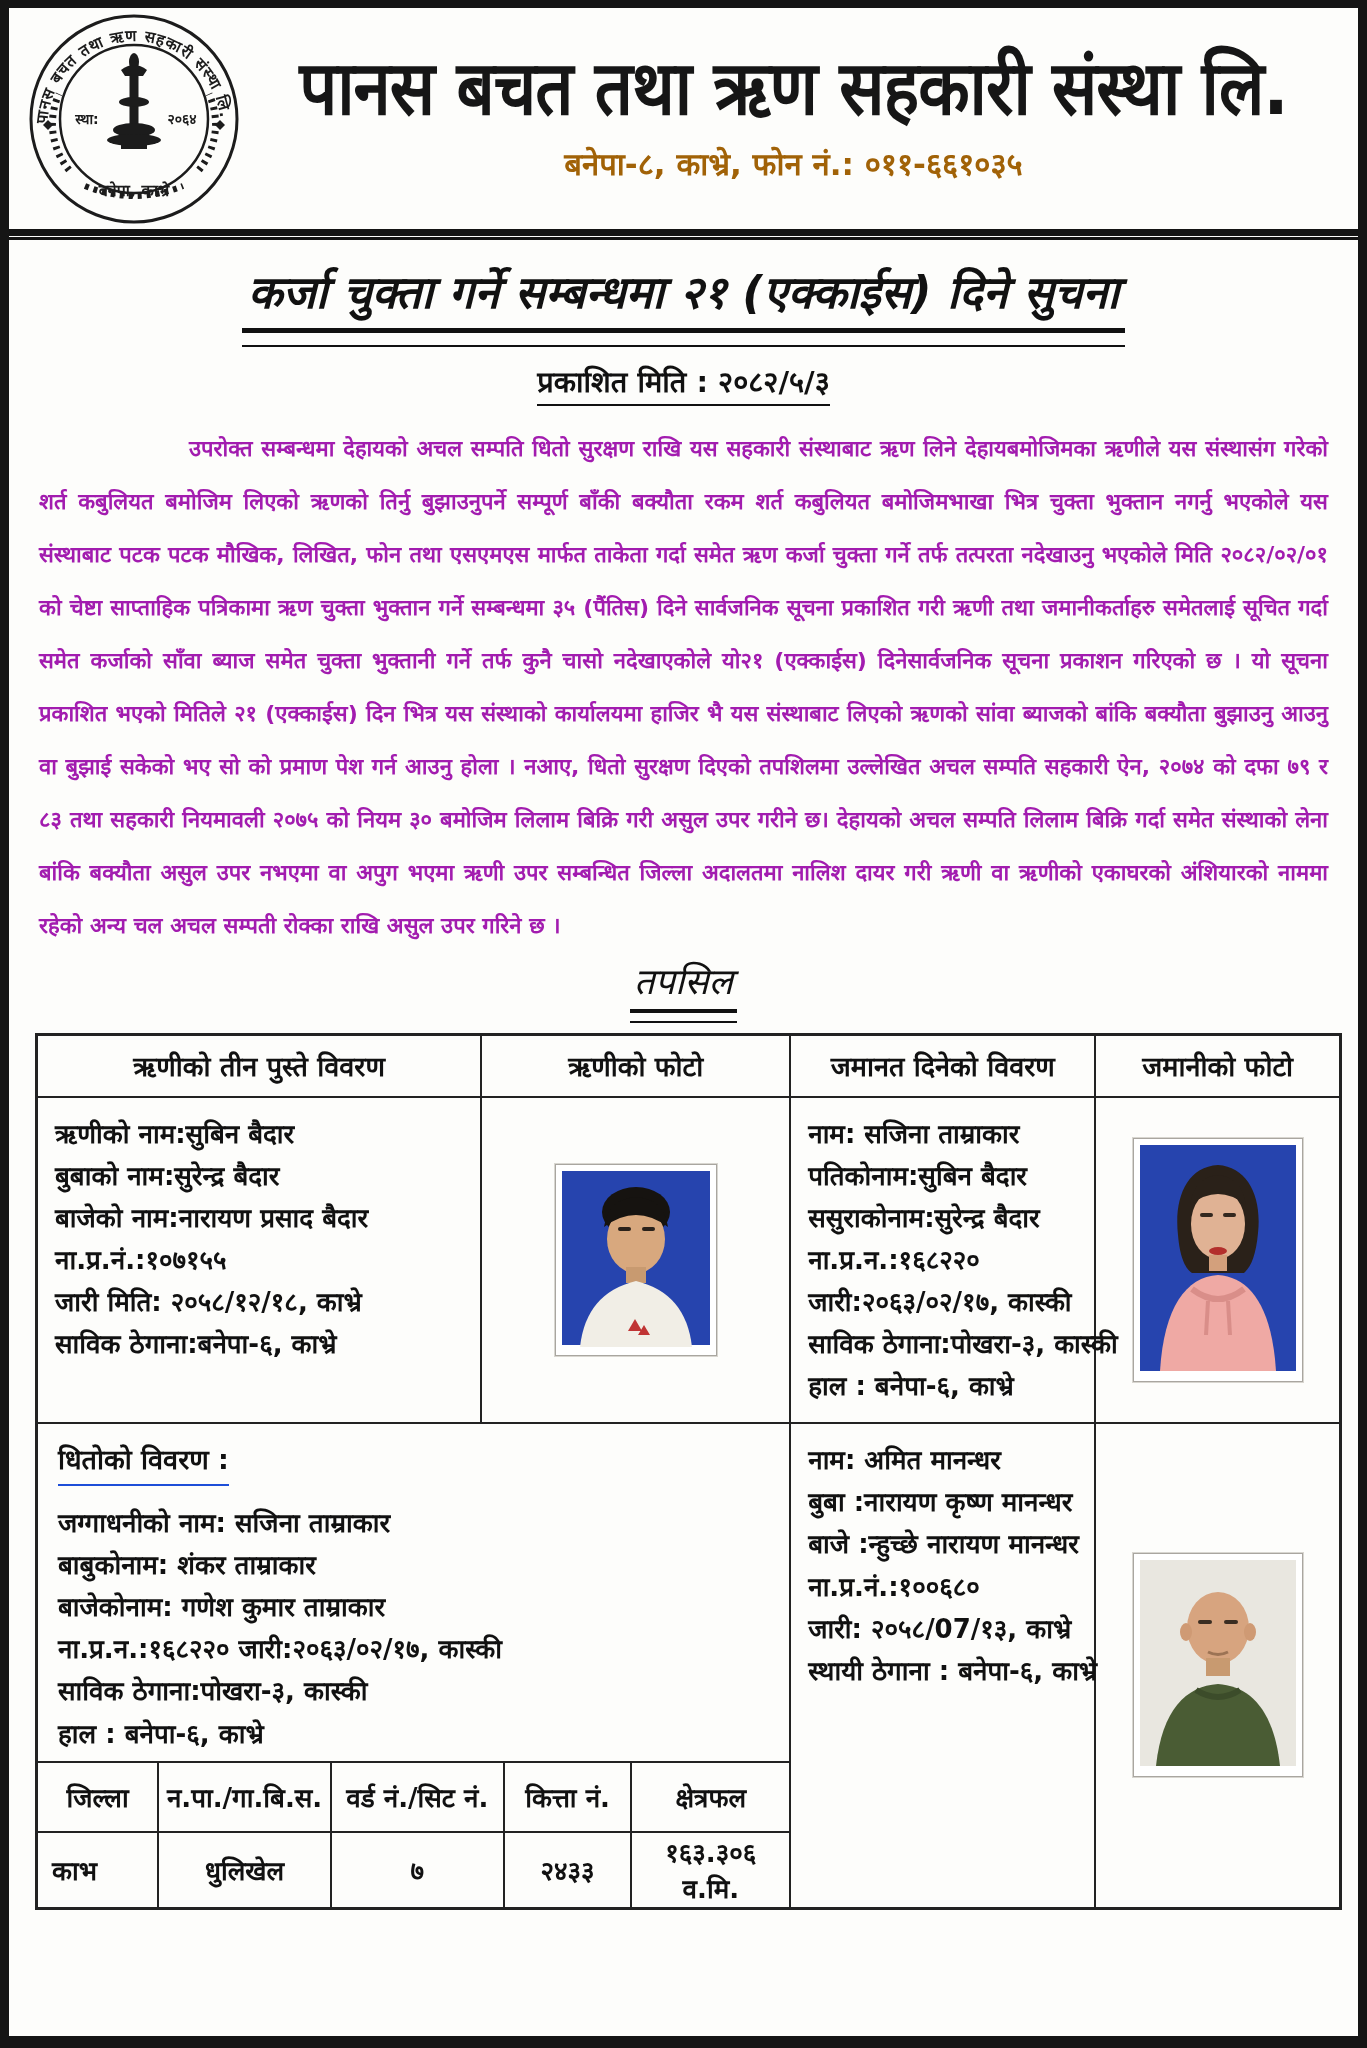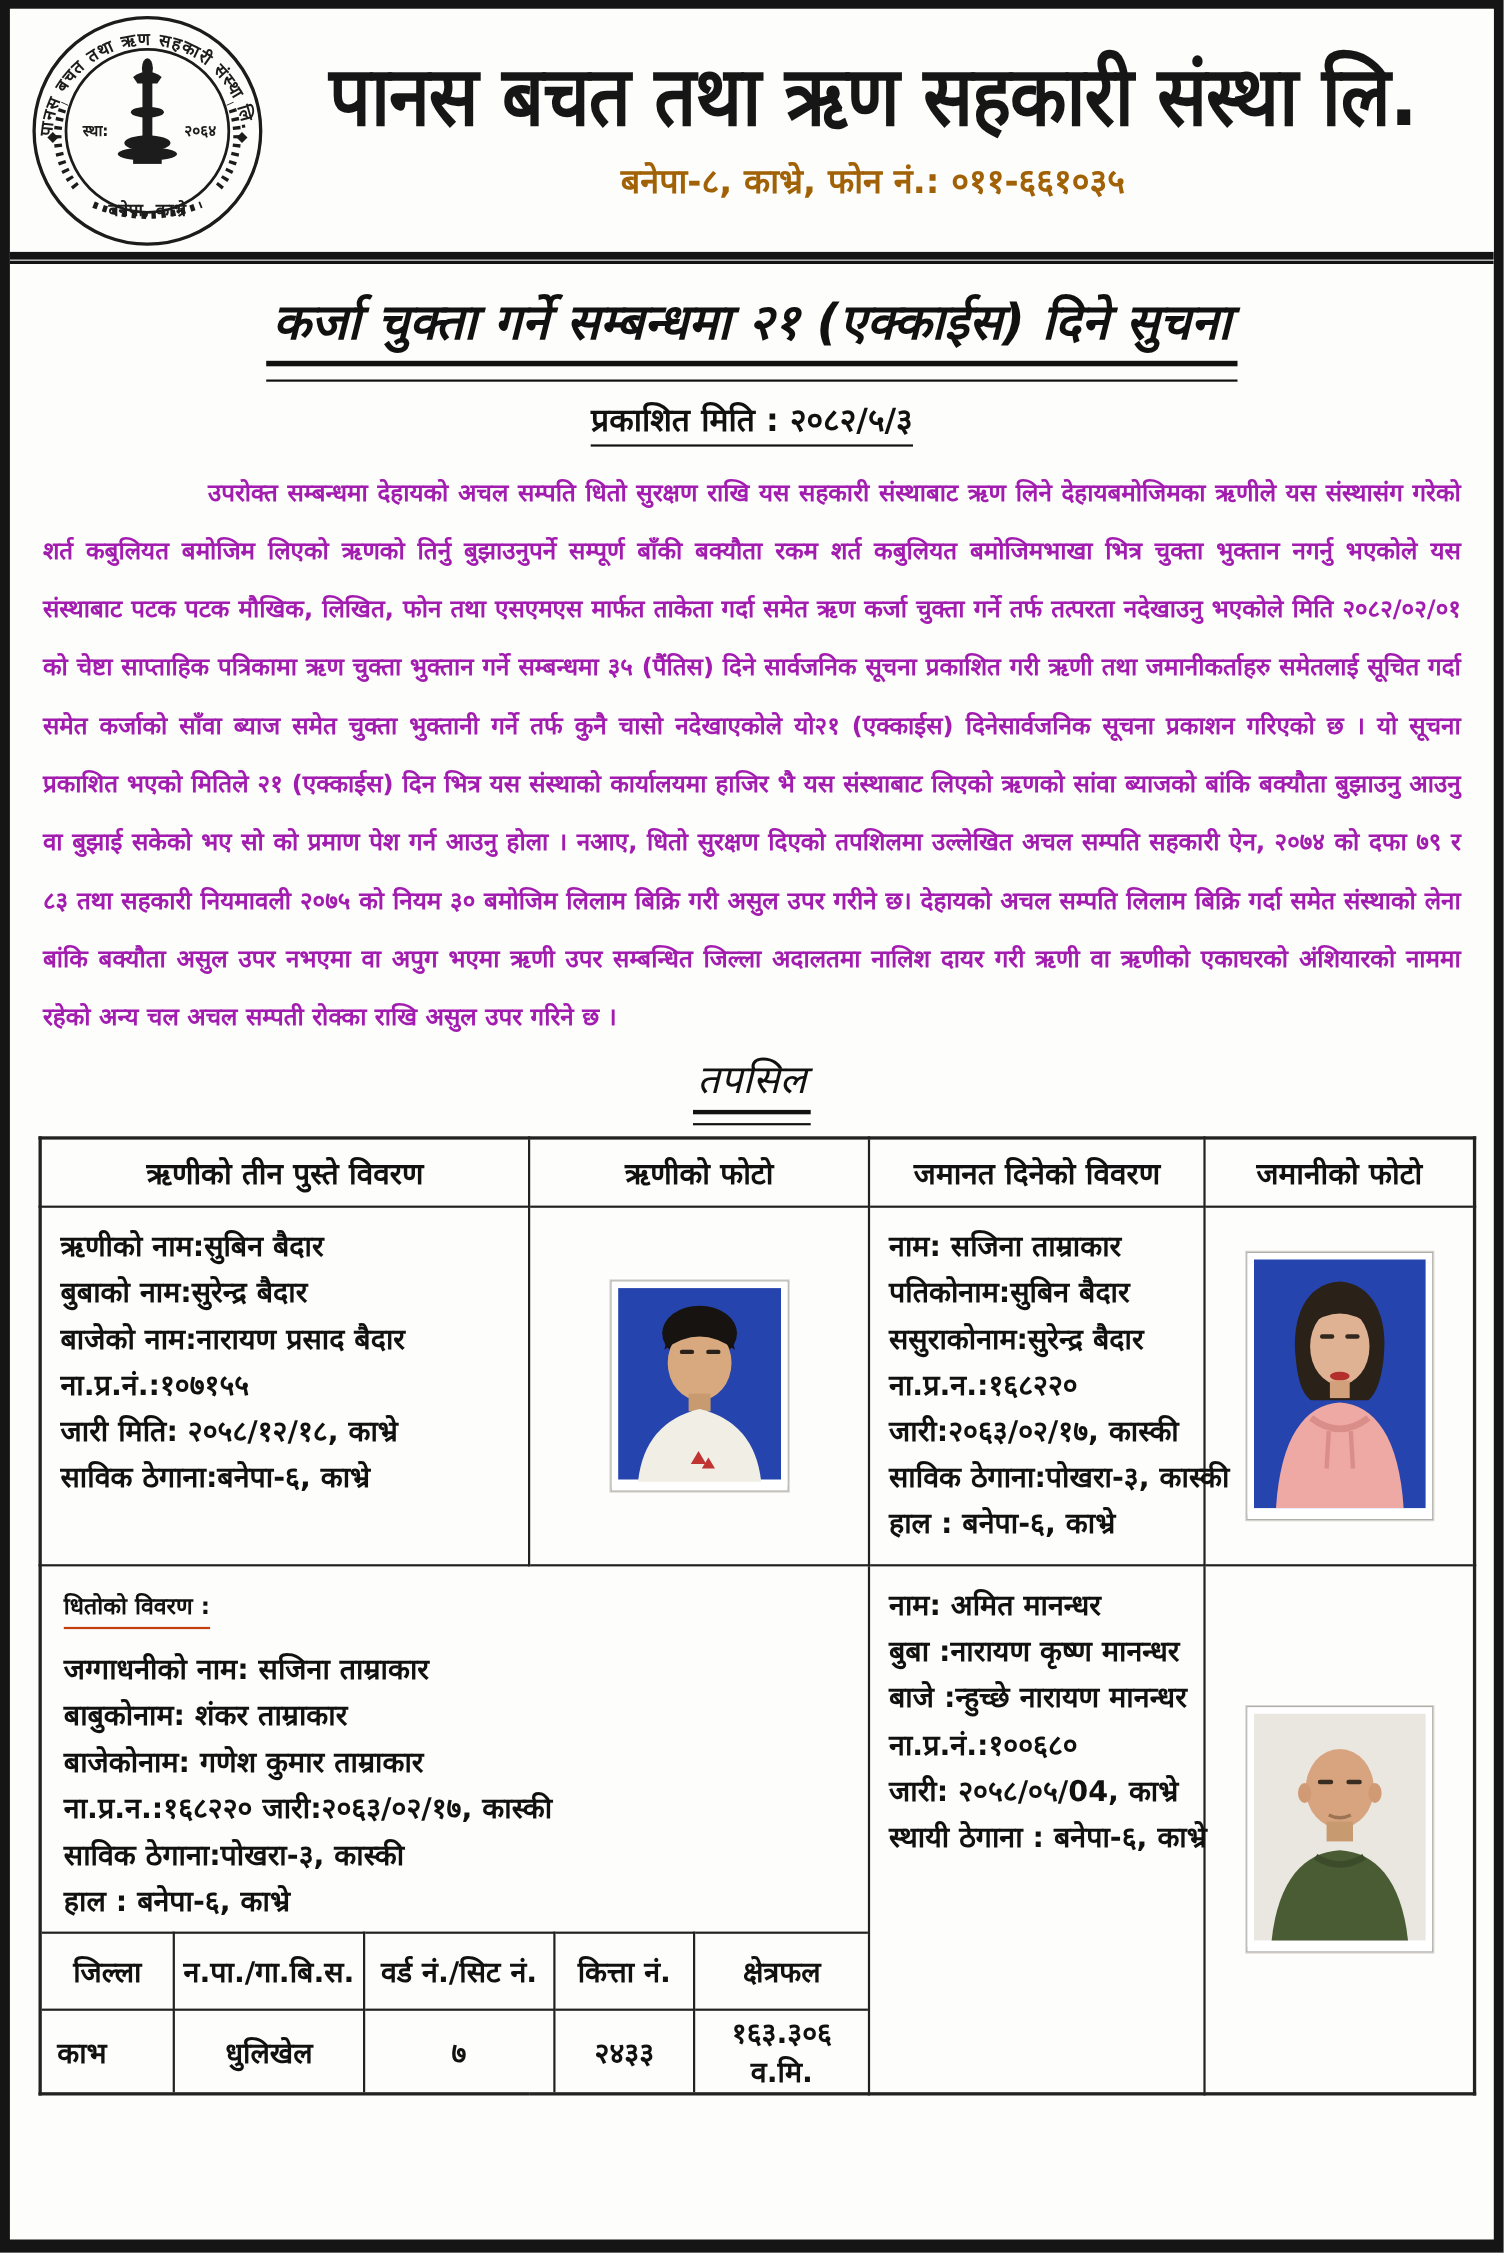--- a/index.html
+++ b/index.html
@@ -49,21 +49,21 @@
   .main-table th,.main-table td{border:2px solid #222;vertical-align:top;}
   .main-table th{height:62px;font-size:27px;font-weight:700;text-align:center;vertical-align:middle;padding:4px;}
   .cell-lines{padding:14px 16px;font-size:26px;font-weight:700;line-height:1.62;}
   .cell-lines div{white-space:nowrap;}
   .row1 td{height:282px;}
   .row2 td{height:362px;}
   .photo-cell{text-align:center;vertical-align:middle !important;padding:8px;}
   .merged-cell{padding:0 !important;}
   .merged-inner{display:flex;flex-direction:column;height:100%;}
   .collateral{padding:14px 20px 6px 20px;font-size:26px;font-weight:700;line-height:1.62;}
-  .collateral-heading{display:inline-block;border-bottom:2px solid #c2410c;padding-bottom:2px;margin-bottom:16px;font-size:21px;}
+  .collateral-heading{display:inline-block;border-bottom:2px solid #1d4ed8;padding-bottom:2px;margin-bottom:16px;font-size:27px;}
   
   .land-table{margin-top:auto;width:100%;border-collapse:collapse;}
   .land-table th,.land-table td{border:2px solid #222;font-weight:700;text-align:center;}
   .land-table th{height:70px;font-size:26px;vertical-align:middle;}
   .land-table td{height:54px;font-size:26px;vertical-align:middle;}
   .land-table th:first-child,.land-table td:first-child{border-left:none;}
   .land-table th:last-child,.land-table td:last-child{border-right:none;}
   .land-table tr:last-child td{border-bottom:none;}
   .land-table td[data-name="land-value-district"]{text-align:left;padding-left:14px;}
   .photo-frame{display:inline-block;background:#fff;border:1px solid #a9a6a0;box-shadow:0 0 0 1px #d8d6d0;}
@@ -241,21 +241,21 @@
             </tbody>
                 </table>
           </div>
         </td>
         <td>
           <div class="cell-lines" data-name="guarantor2-details">
             <div data-name="guarantor2-name">नाम: अमित मानन्धर</div>
             <div data-name="guarantor2-father">बुबा :नारायण कृष्ण मानन्धर</div>
             <div data-name="guarantor2-grandfather">बाजे :न्हुच्छे नारायण मानन्धर</div>
             <div data-name="guarantor2-citizenship-no">ना.प्र.नं.:१००६८०</div>
-            <div data-name="guarantor2-issue-date">जारी: २०५८/०५/04, काभ्रे</div>
+            <div data-name="guarantor2-issue-date">जारी: २०५८/07/१३, काभ्रे</div>
             <div data-name="guarantor2-permanent-address">स्थायी ठेगाना : बनेपा-६, काभ्रे</div>
           </div>
         </td>
         <td class="photo-cell">
           <span class="photo-frame" data-name="guarantor2-photo">
             <svg width="168" height="218" viewBox="0 0 168 218" data-name="guarantor2-photo-image">
               <rect x="0" y="0" width="168" height="218" fill="#ffffff"></rect>
               <rect x="6" y="6" width="156" height="206" fill="#e9e7e0"></rect>
               <ellipse cx="84" cy="74" rx="31" ry="36" fill="#d7a47f"></ellipse>
               <ellipse cx="52" cy="78" rx="6" ry="9" fill="#cf9a74"></ellipse>

